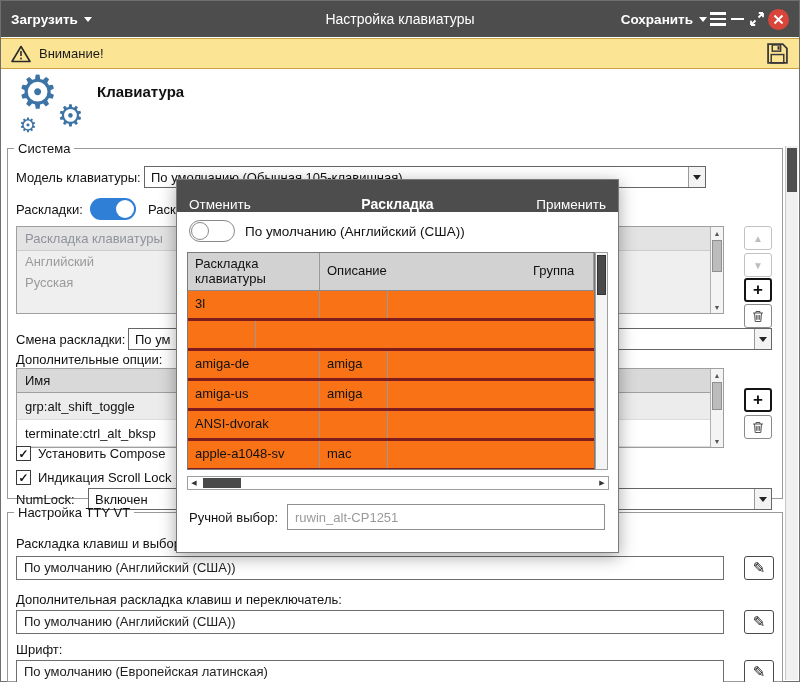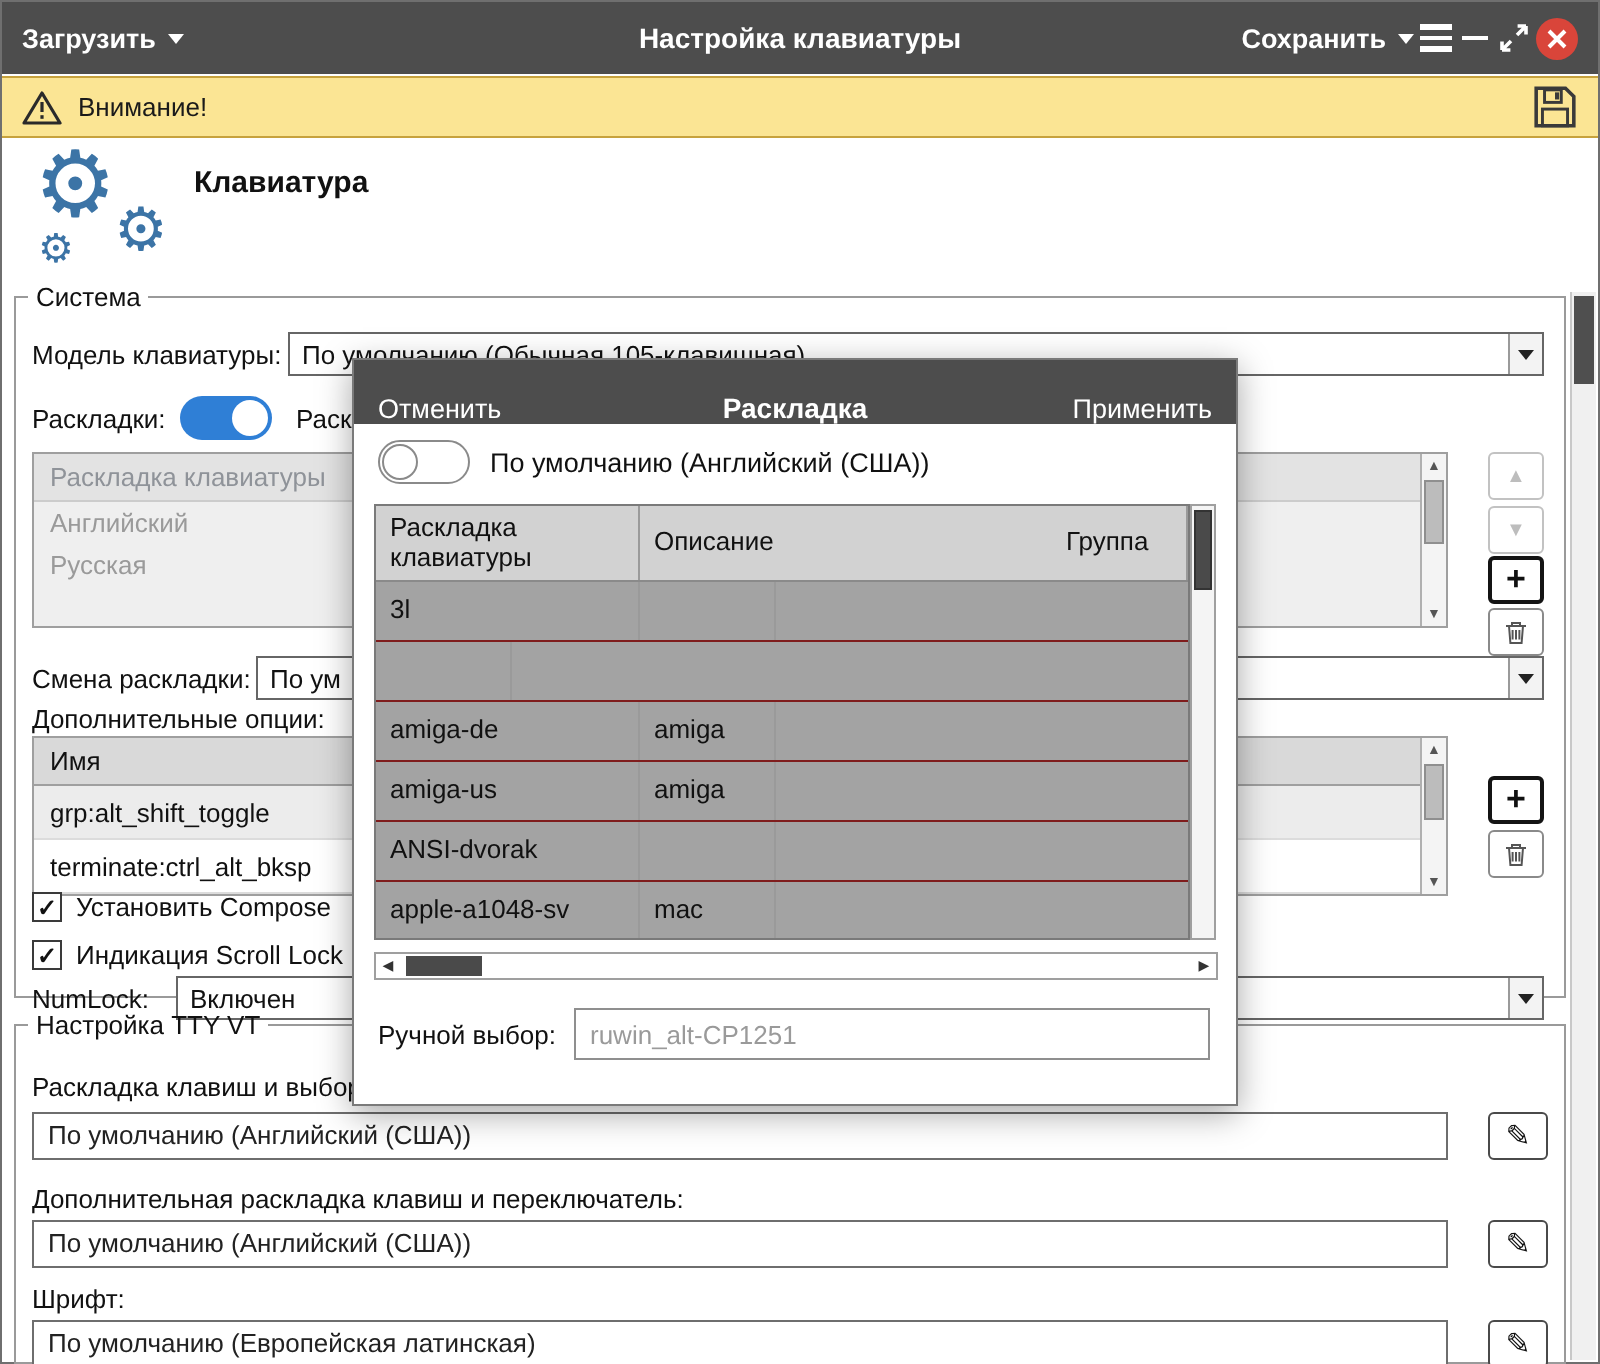--- a/index.html
+++ b/index.html
@@ -4,21 +4,21 @@
 <style>
   *{box-sizing:border-box;margin:0;padding:0}
   html,body{width:800px;height:682px}
   body{font-family:"Liberation Sans",sans-serif;background:#fff;position:relative;overflow:hidden}
   .window{position:absolute;inset:0;border:1px solid #6f6f6f;background:#fff}
 
   
   .titlebar{position:absolute;left:0;top:0;right:0;height:36px;background:#4d4d4d;display:flex;align-items:center;padding:0 10px;color:#fff}
   .tb-btn{background:none;border:none;color:#fff;font-family:Liberation Sans, sans-serif;font-size:13.5px;font-weight:600;display:flex;align-items:center;gap:6px;cursor:pointer}
   .caret{width:0;height:0;border-left:4.5px solid transparent;border-right:4.5px solid transparent;border-top:5px solid #fff}
-  .tb-title{position:absolute;left:0;right:0;text-align:center;font-weight:700;font-size:14px;pointer-events:none}
+  .tb-title{position:absolute;left:0;right:0;text-align:center;font-weight:400;font-size:14px;pointer-events:none}
   .tb-right{margin-left:auto;display:flex;align-items:center;gap:1px;z-index:1}
   .tb-icon-btn{background:none;border:none;cursor:pointer;display:flex;align-items:center;justify-content:center;padding:2px}
   .hamburger{display:flex;flex-direction:column;gap:3px}
   .hamburger i{display:block;width:16px;height:2.4px;background:#fff}
   .minbar{display:block;width:13px;height:2.4px;background:#fff}
   .close-btn{width:21px;height:21px;border-radius:50%;background:#d9453a;border:none;display:flex;align-items:center;justify-content:center;cursor:pointer}
 
   
   .warnbar{position:absolute;left:0;top:37px;right:0;height:31px;background:#fbe594;border-top:1px solid #c7a23d;border-bottom:1px solid #c7a23d;display:flex;align-items:center;gap:8px;padding:0 10px;font-size:13px;color:#1a1a1a}
   .floppy-btn{margin-left:auto;background:none;border:none;cursor:pointer;display:flex;align-items:center}
@@ -88,21 +88,21 @@
   .tfield{position:absolute;height:24px;border:1px solid #6e6e6e;background:#fff;font-size:13px;line-height:22px;padding:0 7px;color:#222;white-space:nowrap;overflow:hidden;cursor:text}
   .ebtn{position:absolute;width:30px;height:24px;border:1.5px solid #4a4a4a;border-radius:3px;background:#fff;font-size:15px;display:flex;align-items:center;justify-content:center;cursor:pointer;color:#111}
 
   
   .modal{position:absolute;left:175px;top:178px;width:443px;height:374px;background:#fff;border:1px solid #7a7a7a;box-shadow:0 4px 16px rgba(0,0,0,.35);z-index:10}
   .modal-head{position:relative;height:32px;background:#4d4d4d;display:flex;align-items:flex-end;justify-content:space-between;padding:0 12px}
   .mh-btn{background:none;border:none;color:#fff;font-family:inherit;font-size:13.5px;cursor:pointer;z-index:1}
   .mh-title{position:absolute;left:0;right:0;text-align:center;color:#fff;font-weight:600;font-size:14px;pointer-events:none}
   .modal-toggle-row{position:absolute;left:12px;top:40px;display:flex;align-items:center;gap:10px;font-size:13.5px;color:#111}
   .mtable{position:absolute;left:10px;top:72px;width:408px;height:218px;border:1px solid #7a7a7a;overflow:hidden;background:#fff}
-  .mtr{display:flex;height:30px;border-bottom:1px solid #7f1d1d;background:#a3a3a3;cursor:pointer}
+  .mtr{display:flex;height:30px;border-bottom:3px solid #7f1d1d;background:#f97316;cursor:pointer}
   .mtr.mth{height:38px;background:#d2d2d2;border-bottom:1px solid #8a8a8a;cursor:default}
   .mtc{padding:2px 7px;font-size:13px;display:flex;align-items:center;border-right:1px solid #9a9a9a;overflow:hidden;color:#111;line-height:1.15}
   .mtc.c1{width:132px;flex:none}
   .mtc.c2{width:68px;flex:none}
   .mtc.c3{flex:1;border-right:none}
   .manual-row{position:absolute;left:12px;top:324px;display:flex;align-items:center;gap:9px;font-size:13px;color:#111}
   .manual-row input{width:318px;height:26px;border:1px solid #8f8f8f;padding:0 7px;font-size:13px;font-family:inherit;color:#222;background:#fff}
   .manual-row input::placeholder{color:#9a9a9a}
 </style>
 </head>
@@ -166,21 +166,21 @@
     <span class="g1">⚙</span>
     <span class="g2">⚙</span>
     <span class="g3">⚙</span>
   </div>
   <div class="htitle">Клавиатура</div>
 
   <fieldset class="grp" style="left:6px;top:140px;width:776px;height:358px">
     <legend>Система</legend>
 
     <span class="lbl" style="left:8px;top:14px">Модель клавиатуры:</span>
-    <div class="combo" style="left:136px;top:10px;width:628px">
+    <div class="combo" style="left:136px;top:10px;width:562px">
       <span class="ct">По умолчанию (Обычная 105-клавишная)</span>
       <span class="ca">
           <i class="tri"></i>
         </span>
     </div>
 
     <span class="lbl" style="left:8px;top:46px">Раскладки:</span>
     <span class="toggle on" style="position:absolute;left:82px;top:42px">
         <span class="knob"></span>
       </span>

